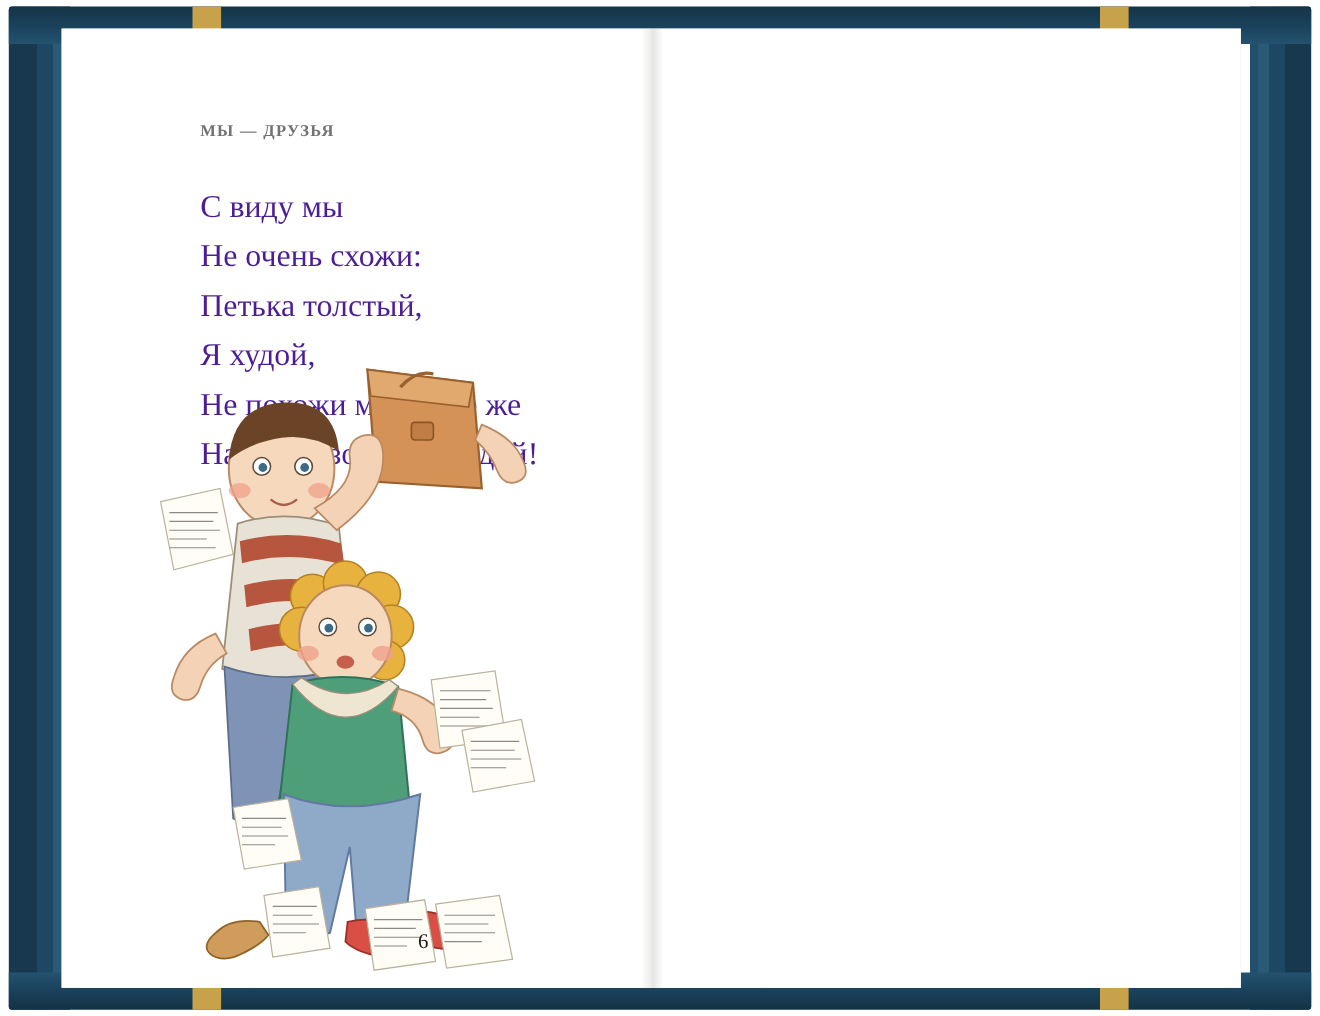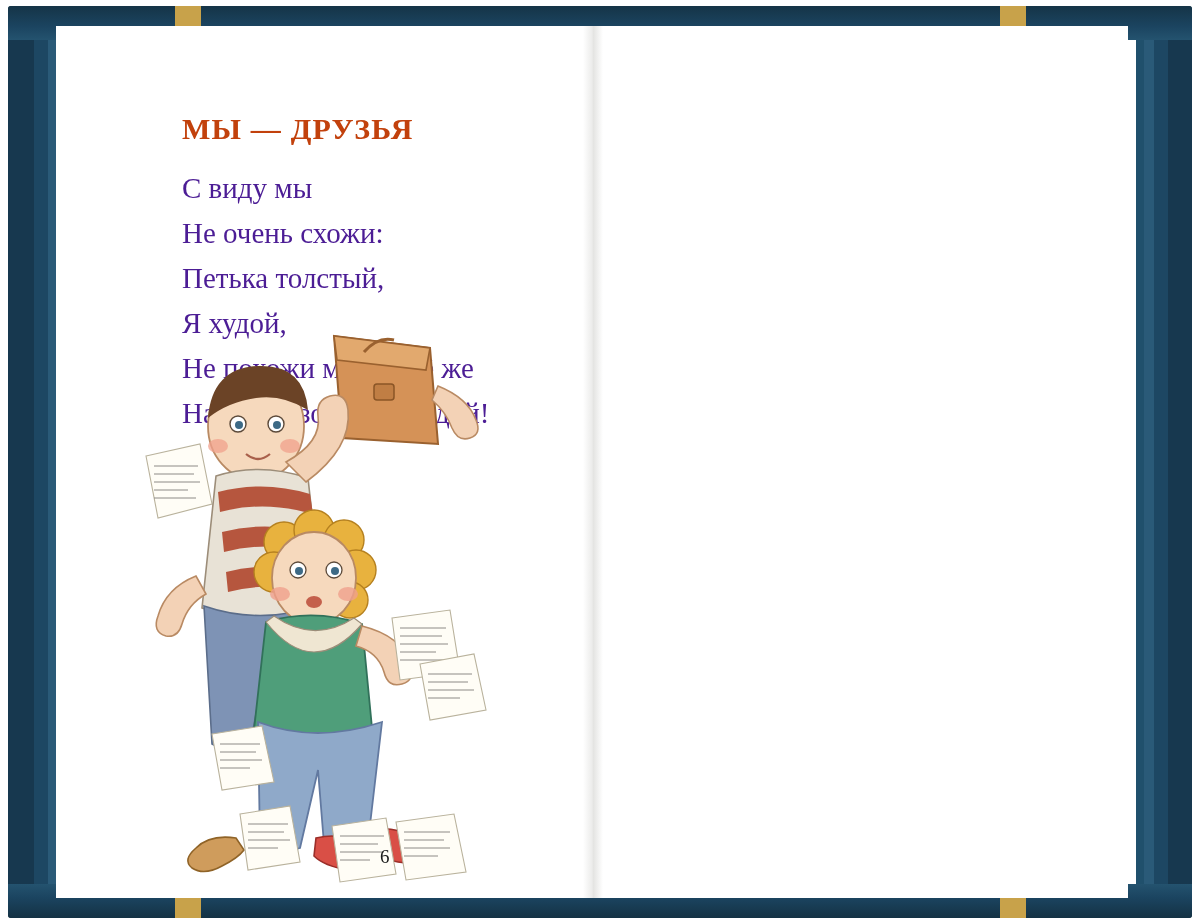--- a/index.html
+++ b/index.html
@@ -99,24 +99,24 @@
   .edge-shadow-right {
     position: absolute; right: 0; top: 0; width: 14px; height: 872px;
     background: linear-gradient(270deg, rgba(90,90,80,0.20), rgba(0,0,0,0));
   }
 
   
   .poem-title {
     position: absolute;
     left: 126px;
     top: 86px;
-    font-size: 30px;
+    font-size: 15px;
     font-weight: bold;
     letter-spacing: 1.2px;
-    color: #c2410c;
+    color: #737373;
     text-align: right;
   }
   .verse {
     position: absolute;
     font-size: 29px;
     line-height: 45px;
     color: #4c1d95;
     white-space: pre;
   }
   .verse-left {

